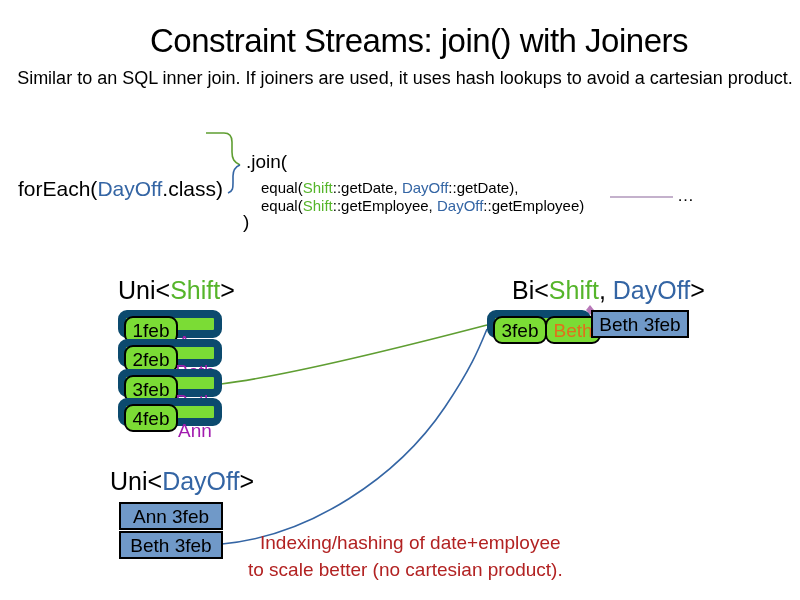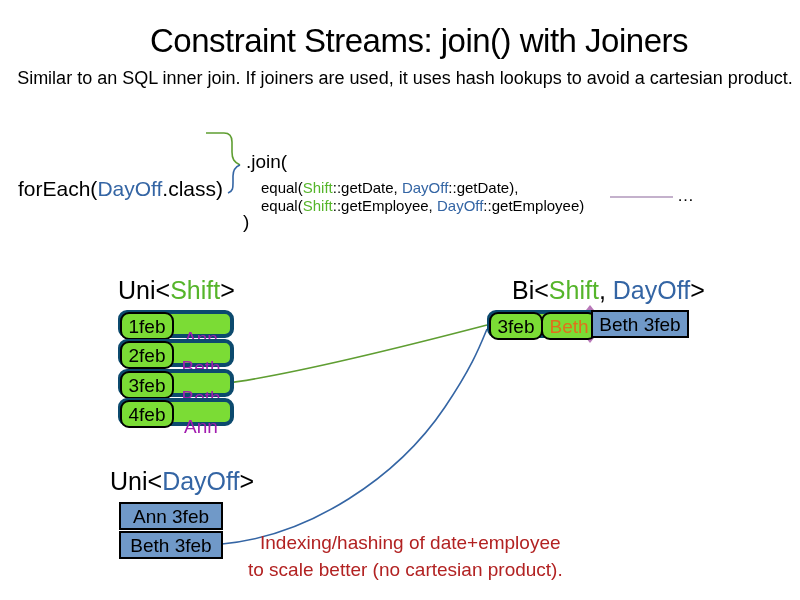--- a/index.html
+++ b/index.html
@@ -16,22 +16,22 @@
   .joiner-line { font-size:15px; }
   .join-close  { left:243px; top:211px; font-size:19px; }
   .ellipsis    { left:677px; top:186px; font-size:17px; letter-spacing:1px; }
 
   .green-t  { color:#55b52a; }
   .blue-t   { color:#3465a4; }
 
   .section-label { font-size:25px; }
 
   .shift-row {
-    position:absolute; width:116px; height:28px; box-sizing:border-box;
-    background:#7bdc35; border:4px solid #0c4a6e; border-radius:9px;
+    position:absolute; width:104px; height:28px; box-sizing:border-box;
+    background:#7bdc35; border:8px solid #0c4a6e; border-radius:9px;
   }
   .chip {
     position:absolute; top:-2px; height:28px; box-sizing:border-box;
     border:2px solid #000; border-radius:9px; background:#7bdc35;
     display:flex; align-items:center; justify-content:center;
     font-size:19px; line-height:1;
   }
   .date-chip { left:-2px; width:54px; }
   .beth-chip { left:50px; width:56px; color:#e0701d; }
   .emp-cell {

